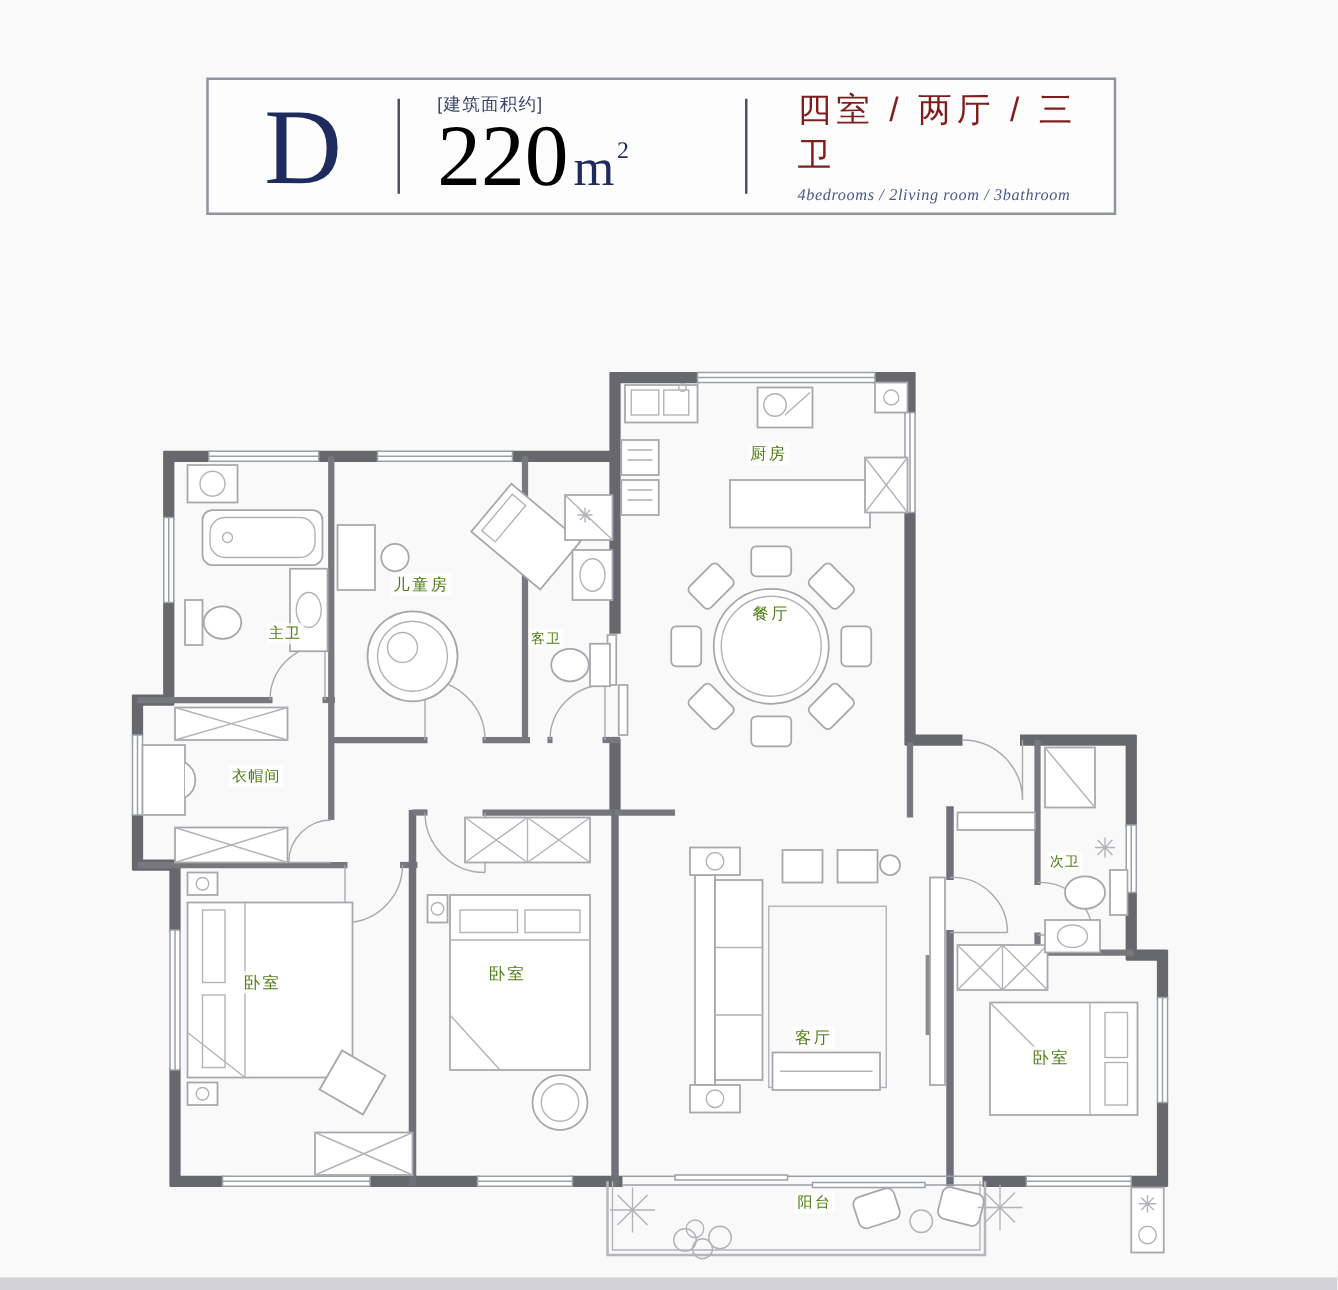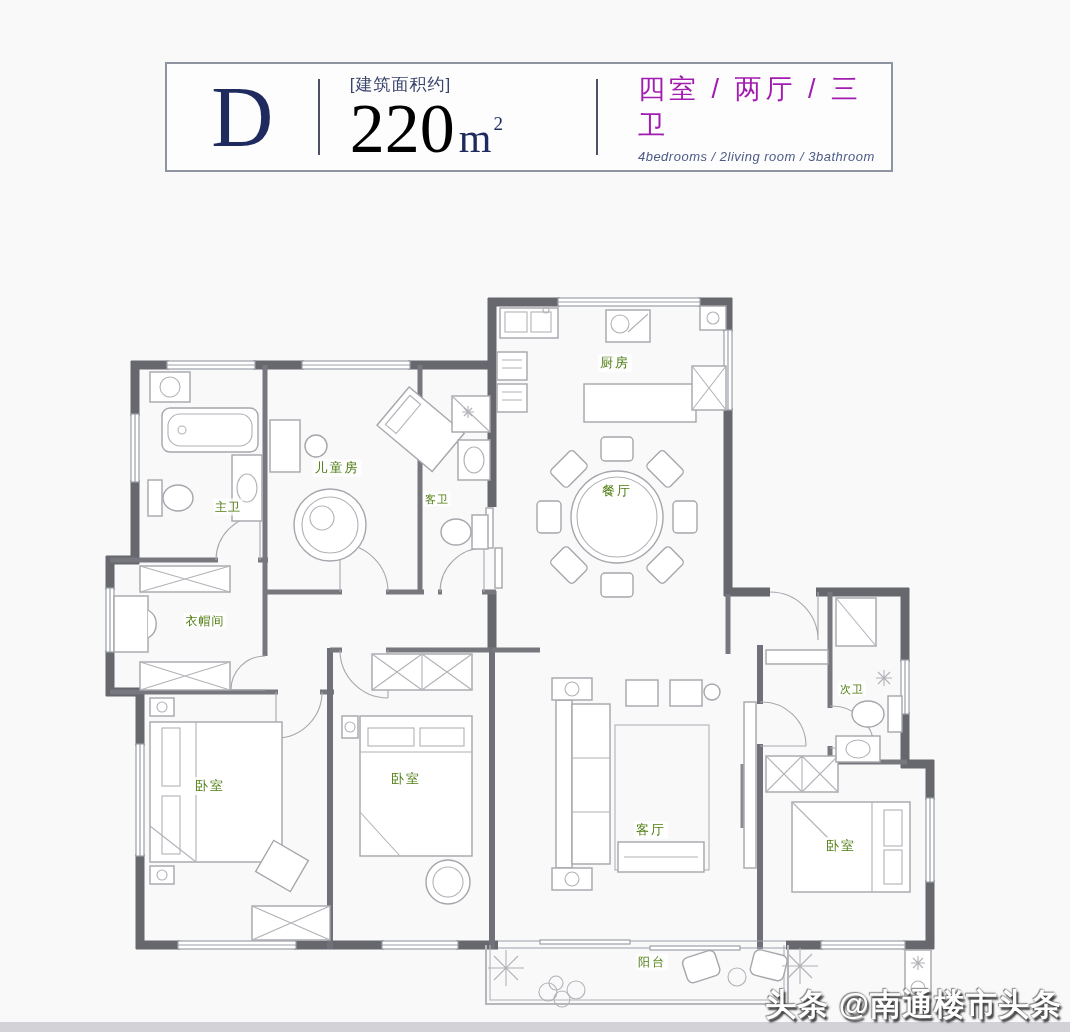--- a/index.html
+++ b/index.html
@@ -13,28 +13,28 @@
     background:#fdfdfe;border:2px solid #8f95a0;box-sizing:border-box;
     display:flex;align-items:center;
   }
   .unit-letter{
     width:152px;text-align:center;
     font-family:"Liberation Serif",serif;font-size:86px;line-height:86px;
     color:#1f2b5e;font-weight:500;
   }
   .vdiv{width:2px;height:76px;background:#4c5263;}
   .area-block{margin-left:30px;width:248px;color:#1f2b5e;}
-  .area-note{font-size:17px;letter-spacing:1px;color:#39446b;margin-bottom:0px;font-family:"Liberation Sans",sans-serif;}
+  .area-note{font-size:14px;letter-spacing:1px;color:#39446b;margin-bottom:0px;font-family:"Liberation Sans",sans-serif;}
   .area-line{display:flex;align-items:baseline;font-family:"Liberation Serif",serif;}
   .area-number{font-size:70px;line-height:66px;color:#000000;}
   .area-unit{font-size:42px;margin-left:4px;color:#1f2b5e;}
   .area-sup{font-size:19px;margin-left:2px;transform:translateY(-22px);display:inline-block;color:#1f2b5e;}
   .rooms-block{margin-left:40px;}
-  .rooms-cn{font-size:27px;letter-spacing:4px;color:#a21caf;font-family:"Liberation Sans",sans-serif;}
-  .rooms-en{font-size:13px;margin-top:6px;color:#4c5a85;font-family:Liberation Sans, sans-serif;font-style:italic;letter-spacing:.5px;}
+  .rooms-cn{font-size:27px;letter-spacing:4px;color:#7f1d1d;font-family:"Liberation Sans",sans-serif;}
+  .rooms-en{font-size:13px;margin-top:6px;color:#4c5a85;font-family:Liberation Serif, serif;font-style:italic;letter-spacing:.5px;}
   
   svg{position:absolute;left:0;top:0;}
   .w  {stroke:#67676e;stroke-width:9;fill:none;}
   .iw {stroke:#77777e;stroke-width:5;fill:none;}
   .iw6{stroke:#70707a;stroke-width:6;fill:none;}
   .win{fill:#ffffff;stroke:#9aa0a8;stroke-width:1.2;}
   .wl {stroke:#9aa0a8;stroke-width:1.2;fill:none;}
   .f  {fill:#ffffff;stroke:#a6a6ac;stroke-width:1.4;}
   .f2 {fill:none;stroke:#b2b2b8;stroke-width:1.1;}
   .d  {fill:none;stroke:#a8a8ae;stroke-width:1.1;}
@@ -42,21 +42,21 @@
   
   .rlabel{
     position:absolute;transform:translate(-50%,-50%);
     font-size:13px;color:#4d7c0f;letter-spacing:2px;white-space:nowrap;
     background:rgba(255,255,255,.78);padding:0 2px;
   }
   #lb-kitchen      {left:615px;top:363px;}
   #lb-dining       {left:617px;top:491px;}
   #lb-kids         {left:337px;top:468px;text-align:center;}
   #lb-master-bath  {left:228px;top:507px;font-size:12px;letter-spacing:1px;}
-  #lb-guest-bath   {left:437px;top:499px;font-size:11px;letter-spacing:1px;}
+  #lb-guest-bath   {left:437px;top:511px;font-size:11px;letter-spacing:1px;}
   #lb-cloak        {left:205px;top:621px;font-size:12px;letter-spacing:1px;}
   #lb-bed-left     {left:210px;top:786px;}
   #lb-bed-mid      {left:406px;top:779px;}
   #lb-living       {left:651px;top:802px;margin-top:28px;}
   #lb-bed-right    {left:841px;top:846px;}
   #lb-second-bath  {left:852px;top:689px;font-size:11px;letter-spacing:1px;}
   #lb-balcony      {left:652px;top:962px;font-size:12px;}
   
   .watermark{
     position:absolute;right:8px;bottom:6px;
@@ -380,14 +380,13 @@
   <span class="rlabel" id="lb-guest-bath">客卫</span>
   <span class="rlabel" id="lb-cloak">衣帽间</span>
   <span class="rlabel" id="lb-bed-left">卧室</span>
   <span class="rlabel" id="lb-bed-mid">卧室</span>
   <span class="rlabel" id="lb-living">客厅</span>
   <span class="rlabel" id="lb-bed-right">卧室</span>
   <span class="rlabel" id="lb-second-bath">次卫</span>
   <span class="rlabel" id="lb-balcony">阳台</span>
 
   <div class="bottom-strip"></div>
-  <div class="watermark">头条 @南通楼市头条</div>
 </div>
 
 </body></html>

